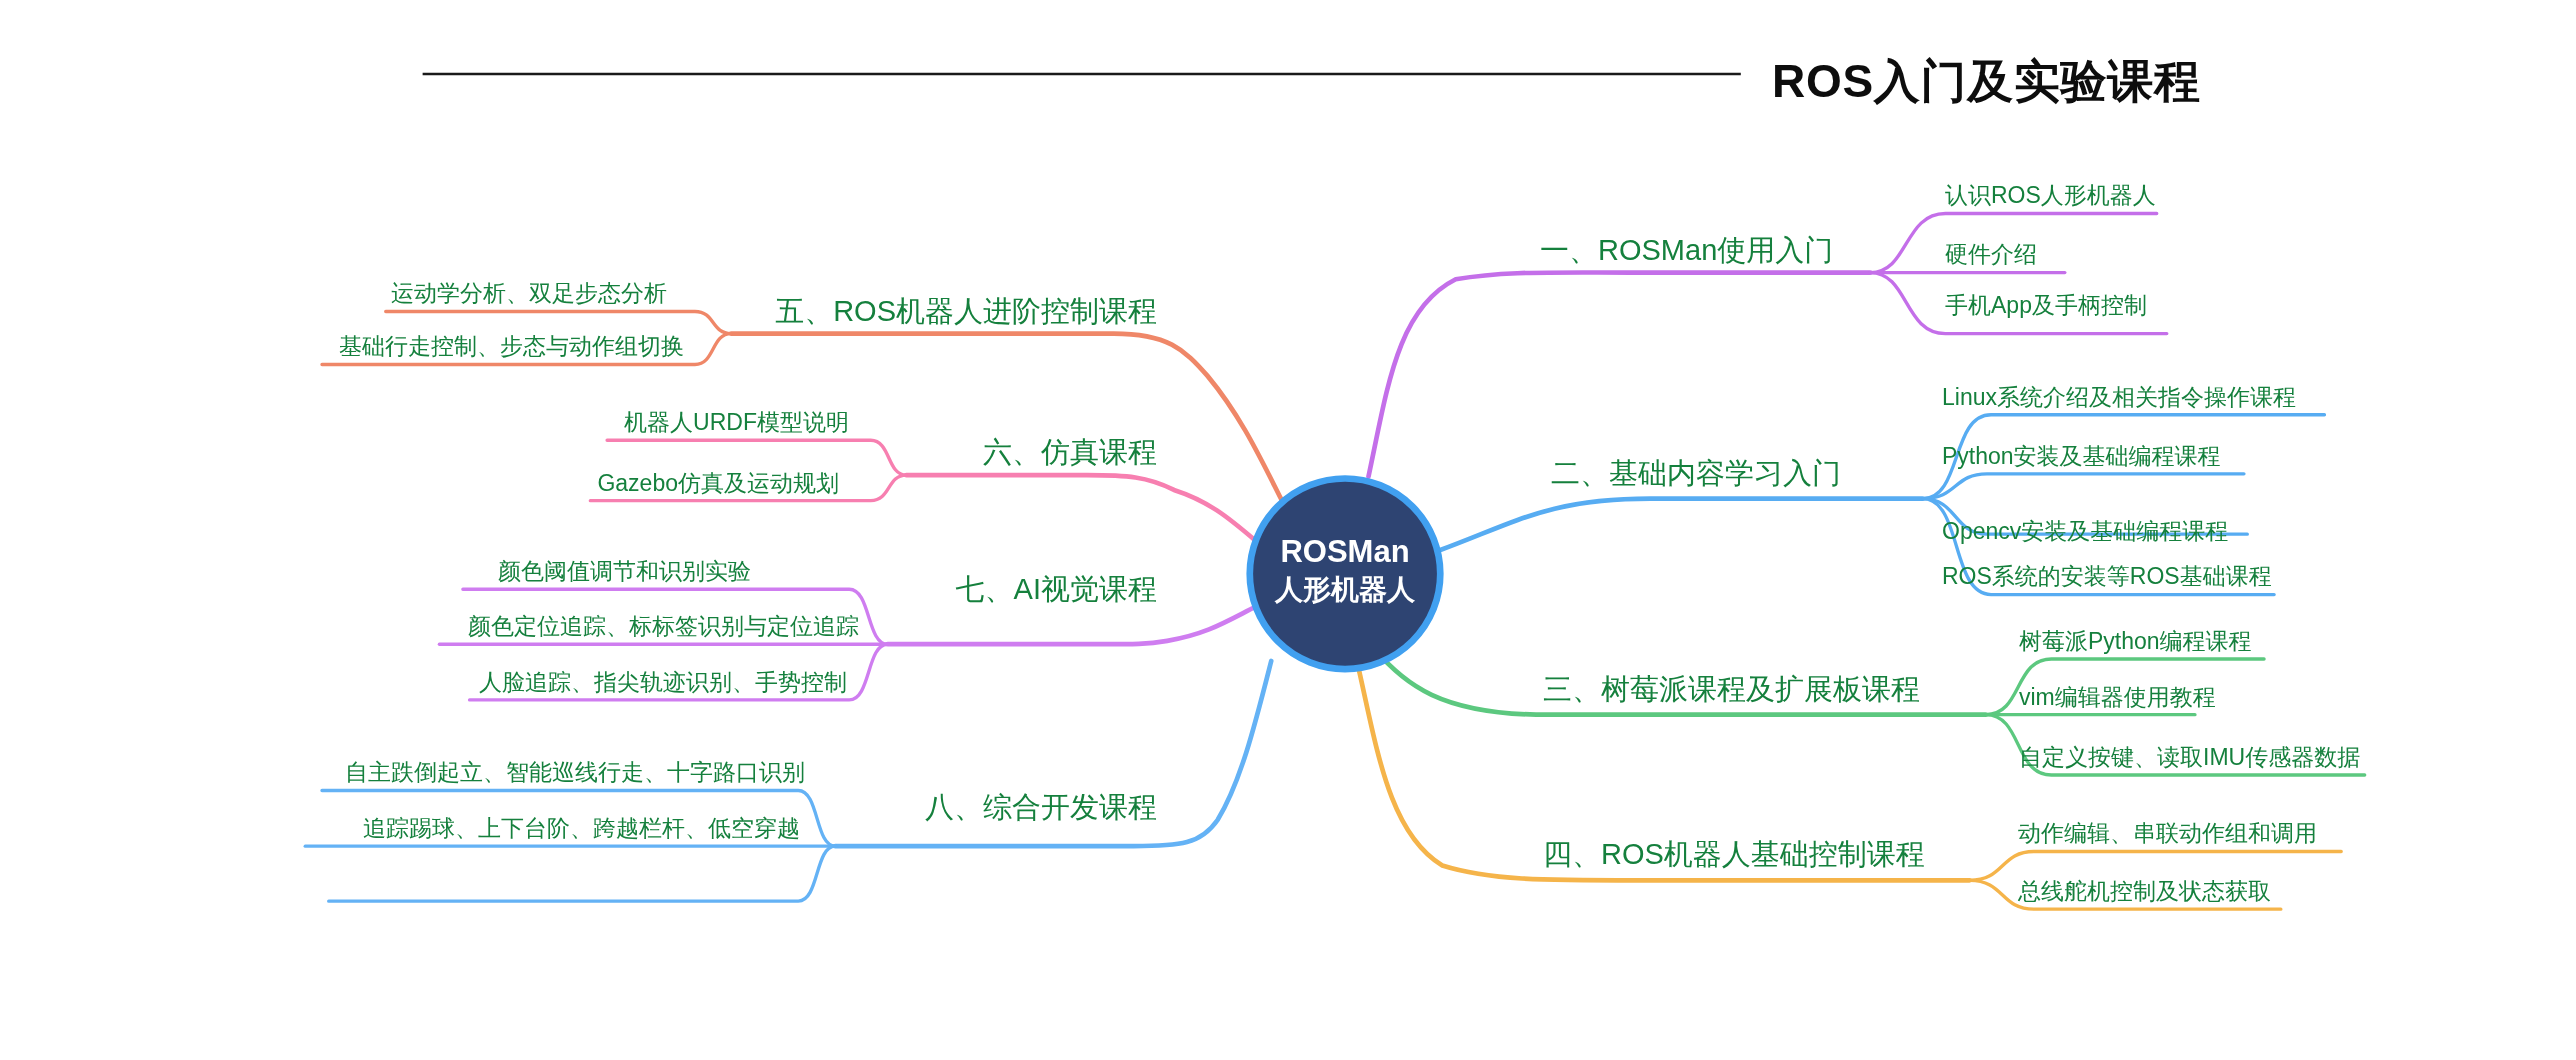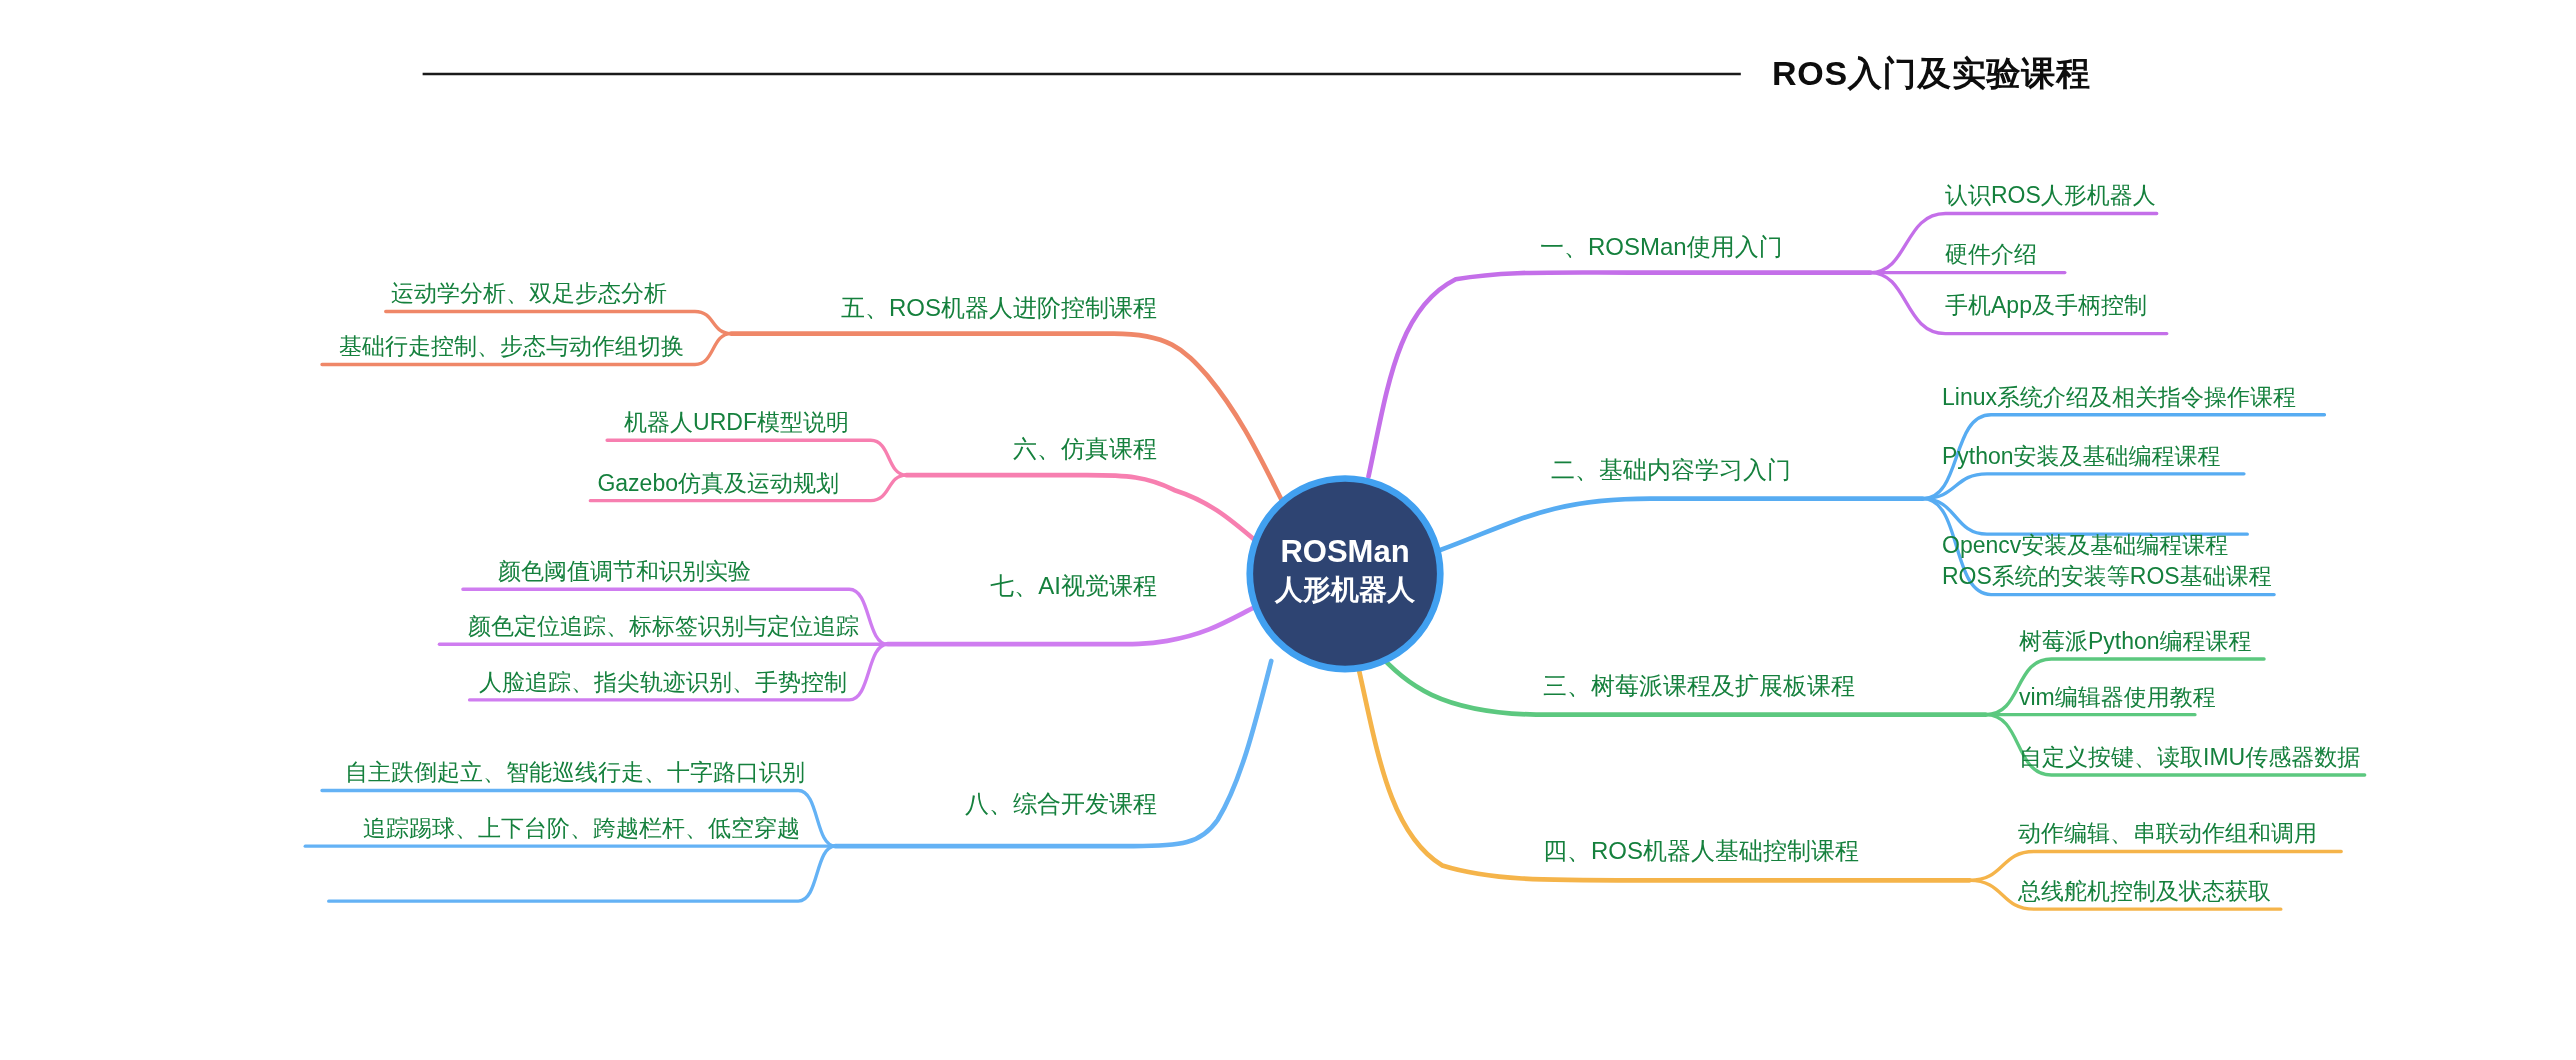--- a/index.html
+++ b/index.html
@@ -9,26 +9,26 @@
     background:#ffffff;
     font-family:"Liberation Sans","DejaVu Sans",sans-serif;
     overflow:hidden;
   }
   svg.wires{position:absolute;left:0;top:0;width:2576px;height:1061px;}
   .lbl{
     position:absolute;
     white-space:nowrap;
     color:#15803d;
   }
-  .topic{font-size:24px;font-weight:400;}
+  .topic{font-size:29px;font-weight:400;}
   .leaf{font-size:23px;font-weight:400;}
   .title{
     position:absolute;
     left:1772px;top:51px;
-    font-size:34px;font-weight:800;color:#0d0d0d;
+    font-size:46px;font-weight:800;color:#0d0d0d;
     white-space:nowrap;letter-spacing:0.7px;
   }
   .center-node-text{
     position:absolute;left:1211px;top:532px;width:268px;
     text-align:center;color:#ffffff;font-weight:700;
   }
   .center-node-text .l1{font-size:31px;line-height:1.3;}
   .center-node-text .l2{font-size:28px;line-height:1.3;}
 </style>
 </head>
@@ -105,21 +105,21 @@
   </div>
 
   <div class="lbl topic" style="left:1540px;top:231px;">一、ROSMan使用入门</div>
   <div class="lbl leaf" style="left:1945px;top:180px;">认识ROS人形机器人</div>
   <div class="lbl leaf" style="left:1945px;top:239px;">硬件介绍</div>
   <div class="lbl leaf" style="left:1945px;top:290px;text-align:center;">手机App及手柄控制</div>
 
   <div class="lbl topic" style="left:1551px;top:454px;">二、基础内容学习入门</div>
   <div class="lbl leaf" style="left:1942px;top:382px;">Linux系统介绍及相关指令操作课程</div>
   <div class="lbl leaf" style="left:1942px;top:441px;">Python安装及基础编程课程</div>
-  <div class="lbl leaf" style="left:1942px;top:530px;">Opencv安装及基础编程课程</div>
+  <div class="lbl leaf" style="left:1942px;top:516px;">Opencv安装及基础编程课程</div>
   <div class="lbl leaf" style="left:1942px;top:561px;">ROS系统的安装等ROS基础课程</div>
 
   <div class="lbl topic" style="left:1543px;top:670px;">三、树莓派课程及扩展板课程</div>
   <div class="lbl leaf" style="left:2019px;top:626px;">树莓派Python编程课程</div>
   <div class="lbl leaf" style="left:2019px;top:682px;">vim编辑器使用教程</div>
   <div class="lbl leaf" style="left:2019px;top:742px;">自定义按键、读取IMU传感器数据</div>
 
   <div class="lbl topic" style="left:1543px;top:835px;">四、ROS机器人基础控制课程</div>
   <div class="lbl leaf" style="left:2018px;top:818px;">动作编辑、串联动作组和调用</div>
   <div class="lbl leaf" style="left:2018px;top:876px;">总线舵机控制及状态获取</div>

